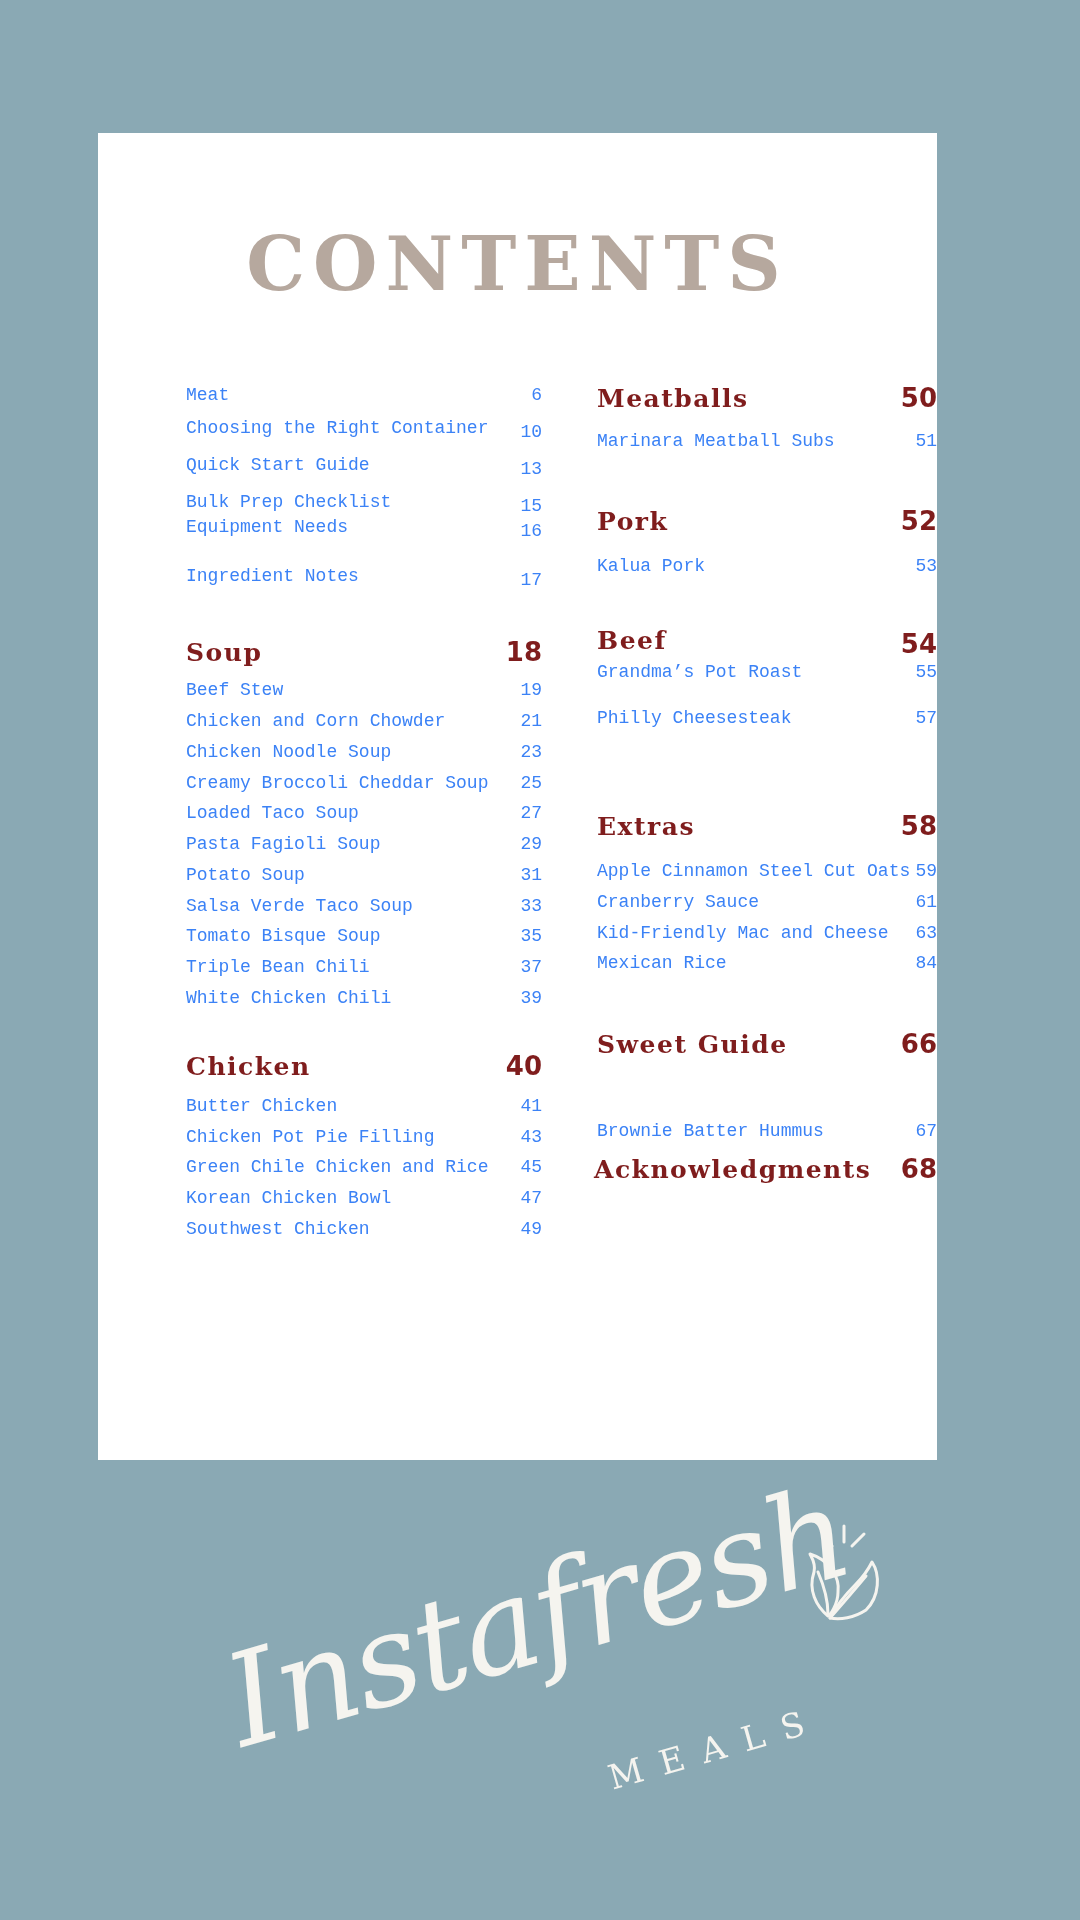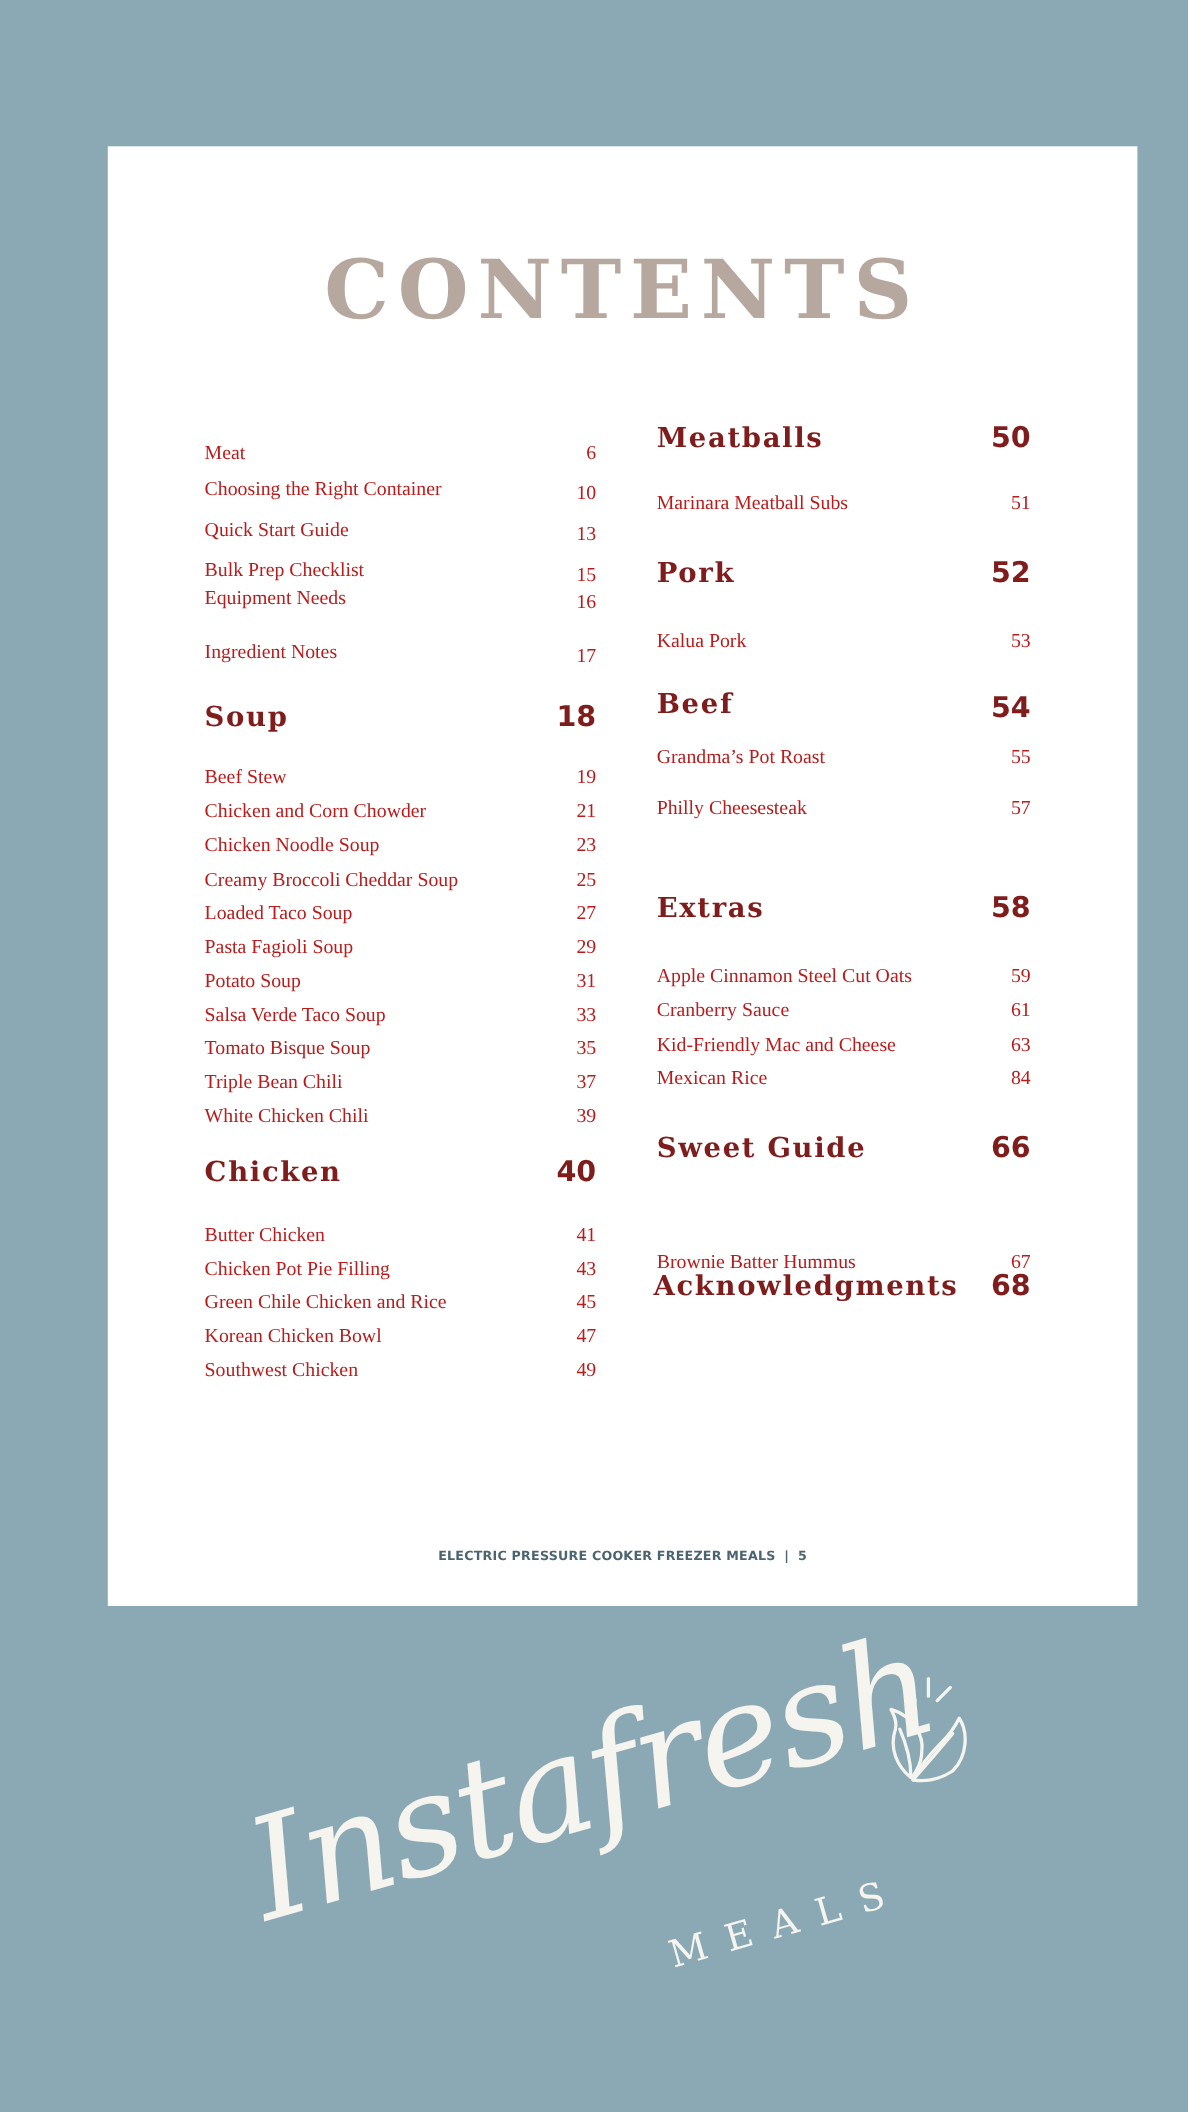--- a/index.html
+++ b/index.html
@@ -6,21 +6,21 @@
   body {
     width: 1080px; height: 1920px;
     background: #8aa9b4;
     position: relative;
     overflow: hidden;
     font-family: "Liberation Sans", sans-serif;
   }
   .page {
     position: absolute;
     left: 98px; top: 133px;
-    width: 936px; height: 1327px;
+    width: 839px; height: 1327px;
     background: #ffffff;
   }
   .title {
     position: absolute;
     left: 0; right: 0; top: 88px;
     text-align: center;
     font-family: "DejaVu Serif", serif;
     font-weight: bold;
     font-size: 74px;
     letter-spacing: 8px;
@@ -34,24 +34,23 @@
   .col-left { left: 88px; width: 356px; }
   .col-right { left: 499px; width: 340px; }
   .row {
     position: absolute;
     left: 0; right: 0;
     display: flex;
     justify-content: space-between;
     align-items: baseline;
   }
   .item {
-    font-family: Liberation Serif, serif;
+    font-family: Liberation Mono, monospace;
     font-size: 18px;
-    color: #b91c1c;
-    margin-top: 16px;
+    color: #3b82f6;
   }
   .item .num { text-align: right; }
   .heading {
     font-family: "DejaVu Serif", serif;
     font-weight: bold;
     font-size: 25px;
     letter-spacing: 1.5px;
     color: #7f1d1d;
   }
   .heading .num { font-family: "DejaVu Sans", sans-serif; font-weight: bold; letter-spacing: 0; font-size: 26px; }
@@ -268,23 +267,20 @@
         <span>Brownie Batter Hummus</span>
         <span class="num">67</span>
       </div>
 
     <div class="row heading" style="top:1021px; left:-3px">
       <span>Acknowledgments</span>
       <span class="num">68</span>
     </div>
   </div>
 
-  <div class="footer">
-    <span>ELECTRIC PRESSURE COOKER FREEZER MEALS</span><span class="sep">|</span><span>5</span>
-  </div>
 </div>
 
 <div class="logo">
   <div class="logo-script">Instafresh</div>
   <div class="logo-meals">MEALS</div>
   <svg class="leaf-icon" viewBox="0 0 110 110" fill="none" stroke="#f5f4ef" stroke-width="3" stroke-linecap="round" stroke-linejoin="round">
 
     <line x1="22" y1="8" x2="32" y2="26"></line>
     <line x1="44" y1="6" x2="44" y2="22"></line>
     <line x1="64" y1="14" x2="52" y2="26"></line>

